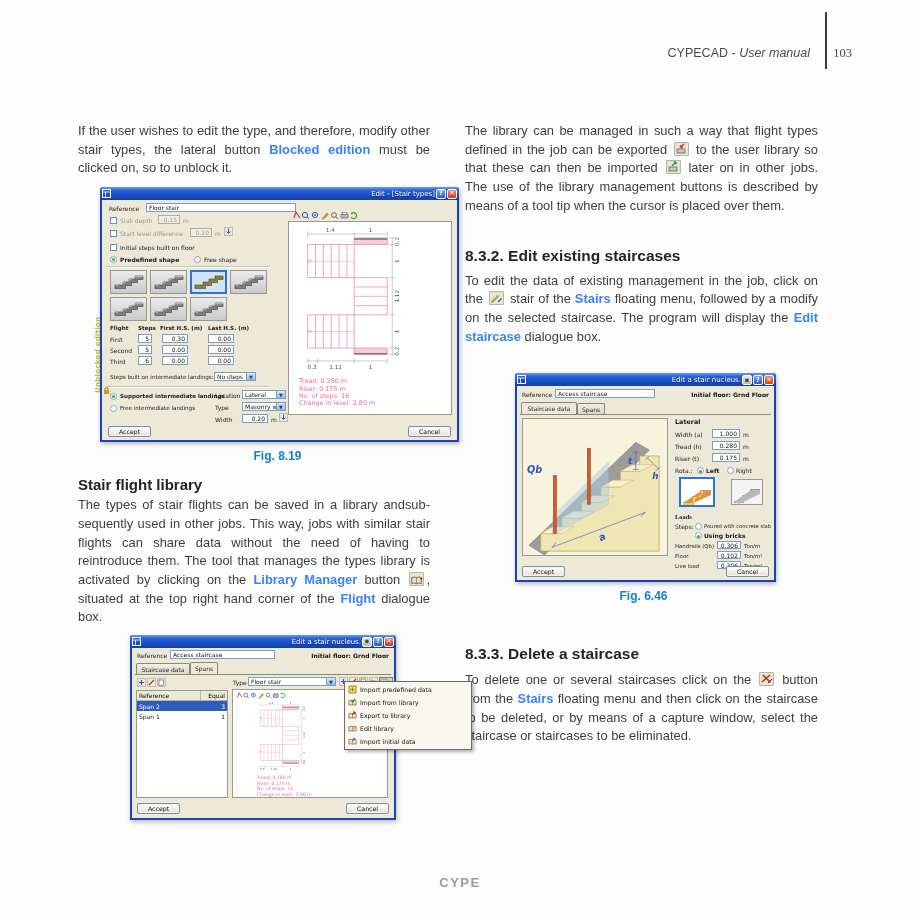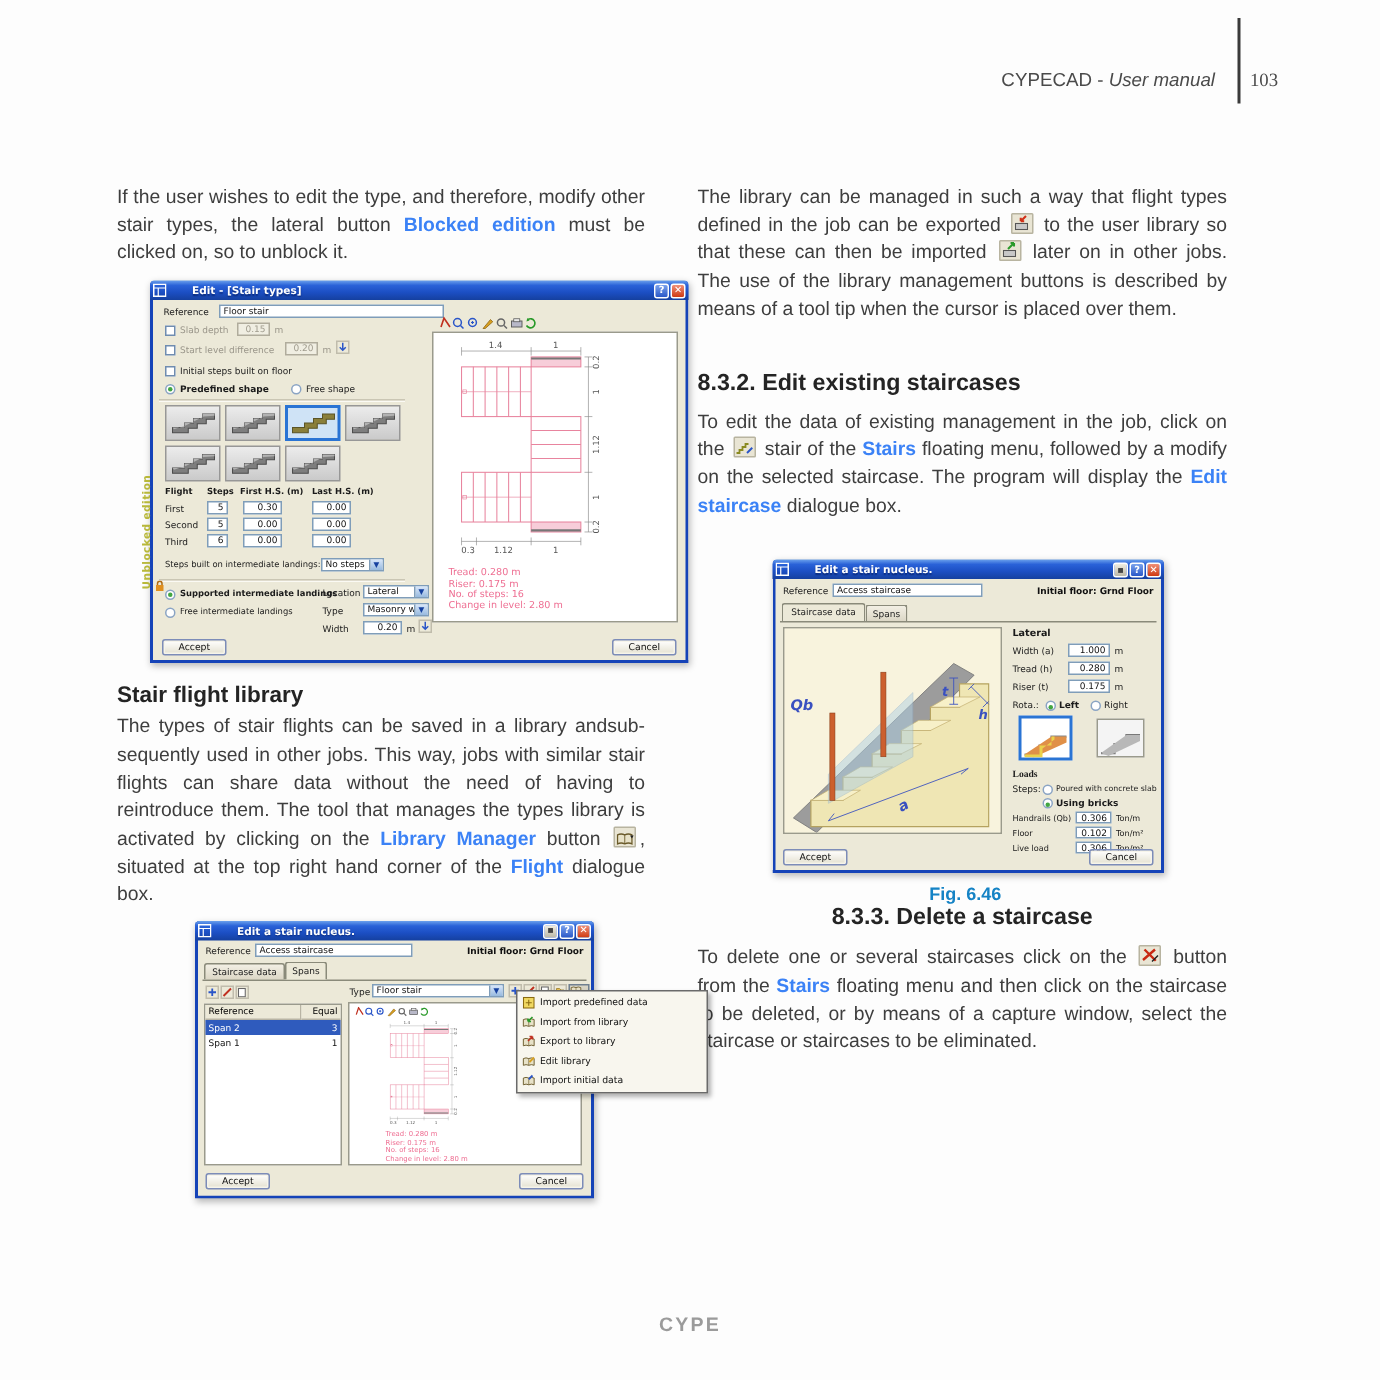--- a/index.html
+++ b/index.html
@@ -17,21 +17,21 @@
   #footer-logo{position:absolute;top:875px;left:0;width:920px;text-align:center;font-size:13px;font-weight:bold;color:#9b9b9b;letter-spacing:1.5px;}
   
   #col-left{position:absolute;left:78px;top:122px;width:352px;}
   #col-right{position:absolute;left:465px;top:122px;width:353px;}
   
   .ticon{display:inline-block;width:13px;height:12px;background:#e9e5d4;border:1px solid #b8b4a0;border-radius:1px;vertical-align:-2px;margin:0 2px;position:relative;}
   .ticon svg{position:absolute;left:0;top:0;}
   
   .dlg{position:relative;background:#ece9d8;border:2px solid #1543b8;border-top:0;border-radius:3px 3px 0 0;box-shadow:1px 2px 5px rgba(0,0,0,.28);font-family:"DejaVu Sans",sans-serif;}
   .tb{position:absolute;top:0;left:-2px;right:-2px;height:13px;border-radius:3px 3px 0 0;background:linear-gradient(180deg,#6aa0ec 0%,#2a62d8 25%,#1c4fc4 60%,#15409f 100%);display:flex;align-items:center;padding:0 2px;box-sizing:border-box;}
-  .tb-t{color:#fff;font-size:7px;font-weight:bold;margin-left:17px;flex:1;text-shadow:0 1px 1px #0a2a7a;white-space:nowrap;overflow:hidden;}
+  .tb-t{color:#fff;font-size:7px;font-weight:normal;margin-left:3px;flex:1;text-shadow:0 1px 1px #0a2a7a;white-space:nowrap;overflow:hidden;text-align:right;}
   .tb-b{width:10px;height:10px;border-radius:2px;border:1px solid #fff;margin-left:1px;font-size:6.5px;font-weight:bold;color:#fff;display:flex;align-items:center;justify-content:center;line-height:1;box-sizing:border-box;}
   .tb-b.q{background:linear-gradient(#7aa2ec,#2a58c8);}
   .tb-b.x{background:linear-gradient(#f09078,#cf3a12);}
   .tb-b.g{background:linear-gradient(#f0ede0,#bcb8a8);color:#444;}
   .d-lbl{position:absolute;font-size:6px;color:#1b1b1b;white-space:nowrap;line-height:1.2;}
   .d-lbl.bld{font-weight:bold;}
   .d-lbl.dis{color:#9a968a;}
   .d-inp{position:absolute;background:#fff;border:1px solid #7f9db9;font-size:6px;color:#111;display:flex;align-items:center;padding:0 2px;height:9px;box-sizing:border-box;white-space:nowrap;overflow:hidden;}
   .d-inp.num{justify-content:flex-end;}
   .d-inp.dis{background:#f0eee2;color:#a09c8e;border-color:#b0ac9c;}
@@ -265,20 +265,21 @@
       <div class="stats" style="left:10px;top:156px;">
         <div>Tread: 0.280 m</div>
         <div>Riser: 0.175 m</div>
         <div>No. of steps: 16</div>
         <div>Change in level: 2.80 m</div>
       </div>
     </div>
     <div class="d-btn" style="left:6px;top:239px;">Accept</div>
     <div class="d-btn" style="right:6px;top:239px;">Cancel</div>
   </div>
+  <div class="figcap" style="width:355px;margin:7px 0 0 22px;">Fig. 8.19</div>
 
   <h3 class="sub" style="margin-top:13px;">Stair flight library</h3>
   <p class="para" style="margin-top:3px;"><span>The types of stair flights can be saved in a library andsub-sequently used in other jobs. This way, jobs with similar stair flights can share data without the need of having to reintroduce them. The tool that manages the types library is activated by clicking on the </span><b>Library Manager</b><span> button </span><span class="ticon"><svg width="13" height="12" viewBox="0 0 13 12">
           <use href="#bookicon" x="0" y="1"></use>
           <path d="M10 5 L12.5 5 L11.25 7 Z" fill="#222"></path>
         </svg></span><span>, situated at the top right hand corner of the </span><b>Flight</b><span> dialogue box.</span></p>
 
   <div class="dlg" id="fig820" style="width:262px;height:183px;margin:8px 0 0 52px;">
     <div class="tb">
       <svg width="9" height="9">
@@ -518,20 +519,20 @@
     <div class="d-inp num" style="left:200px;top:178px;width:24px;height:8px;">0.102</div>
     <div class="d-lbl" style="left:227px;top:180px;font-size:5.4px;">Ton/m²</div>
     <div class="d-lbl" style="left:158px;top:190px;font-size:5.4px;">Live load</div>
     <div class="d-inp num" style="left:200px;top:188px;width:24px;height:8px;">0.306</div>
     <div class="d-lbl" style="left:227px;top:190px;font-size:5.4px;">Ton/m²</div>
     <div class="d-btn" style="left:5px;top:193px;">Accept</div>
     <div class="d-btn" style="right:5px;top:193px;">Cancel</div>
   </div>
   <div class="figcap" style="width:257px;margin:7px 0 0 50px;">Fig. 6.46</div>
 
-  <h2 class="sec" style="text-align:center;">8.3.3. Delete a staircase</h2>
+  <h2 class="sec" style="margin-top:42px;">8.3.3. Delete a staircase</h2>
   <p class="para" style="margin-top:8px;"><span>To delete one or several staircases click on the </span><span class="ticon"><svg width="13" height="12">
           <path d="M2 9 L10 2 M3 2 L10.5 9.5" stroke="#c82812" stroke-width="1.6" fill="none"></path>
           <path d="M8 10 L12 6" stroke="#222" stroke-width="1"></path>
         </svg></span><span> button from the </span><b>Stairs</b><span> floating menu and then click on the staircase to be deleted, or by means of a capture window, select the staircase or staircases to be eliminated.</span></p>
 </div>
 
 <div id="footer-logo">CYPE</div>
 
 </body></html>

